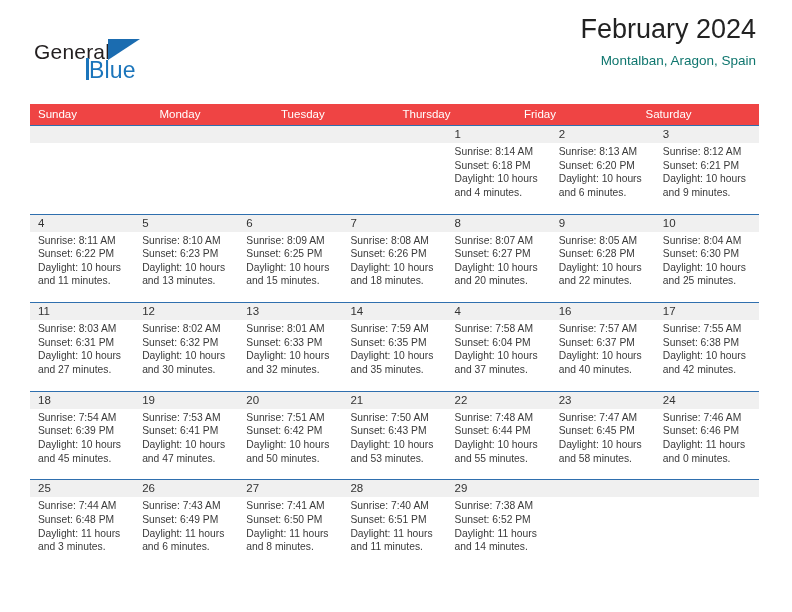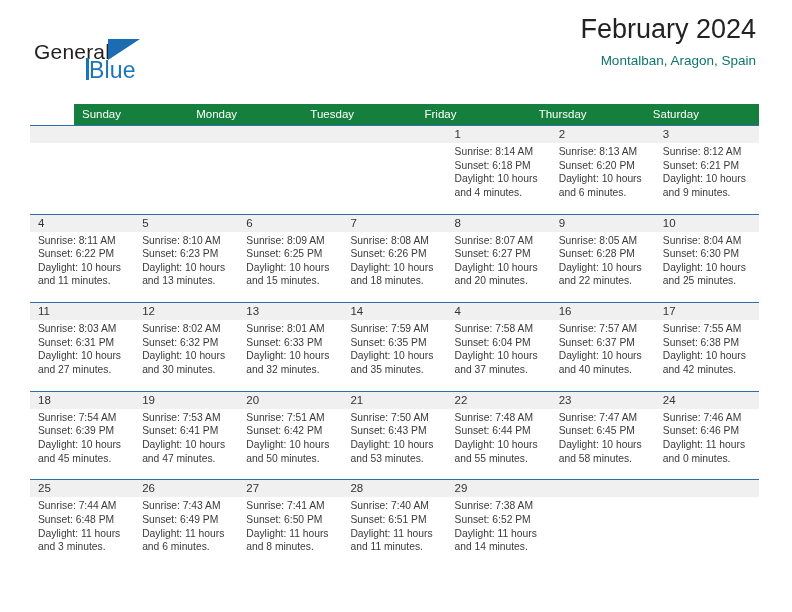--- a/index.html
+++ b/index.html
@@ -97,23 +97,22 @@
   
   .calendar {
     position: absolute;
     left: 30px;
     top: 104px;
     width: 729px;
   }
 
   .weekday-row {
     display: flex;
-    background: #15803d;
+    background: #ef4444;
     height: 21px;
-    margin-left: 44px;
   }
   .weekday {
     flex: 1 1 0;
     color: #ffffff;
     font-size: 11.5px;
     line-height: 21px;
     padding-left: 8px;
     box-sizing: border-box;
     white-space: nowrap;
   }
@@ -184,22 +183,22 @@
     </div>
 
   </div>
 
   <div class="calendar">
 
     <div class="weekday-row">
       <div class="weekday">Sunday</div>
       <div class="weekday">Monday</div>
       <div class="weekday">Tuesday</div>
+      <div class="weekday">Thursday</div>
       <div class="weekday">Friday</div>
-      <div class="weekday">Thursday</div>
       <div class="weekday">Saturday</div>
     </div>
 
     <div class="week-row">
       <div class="band"></div>
       <div class="day-cell empty">
         <div class="day-num"></div>
         <div class="day-info">
           <div></div>
           <div></div>

